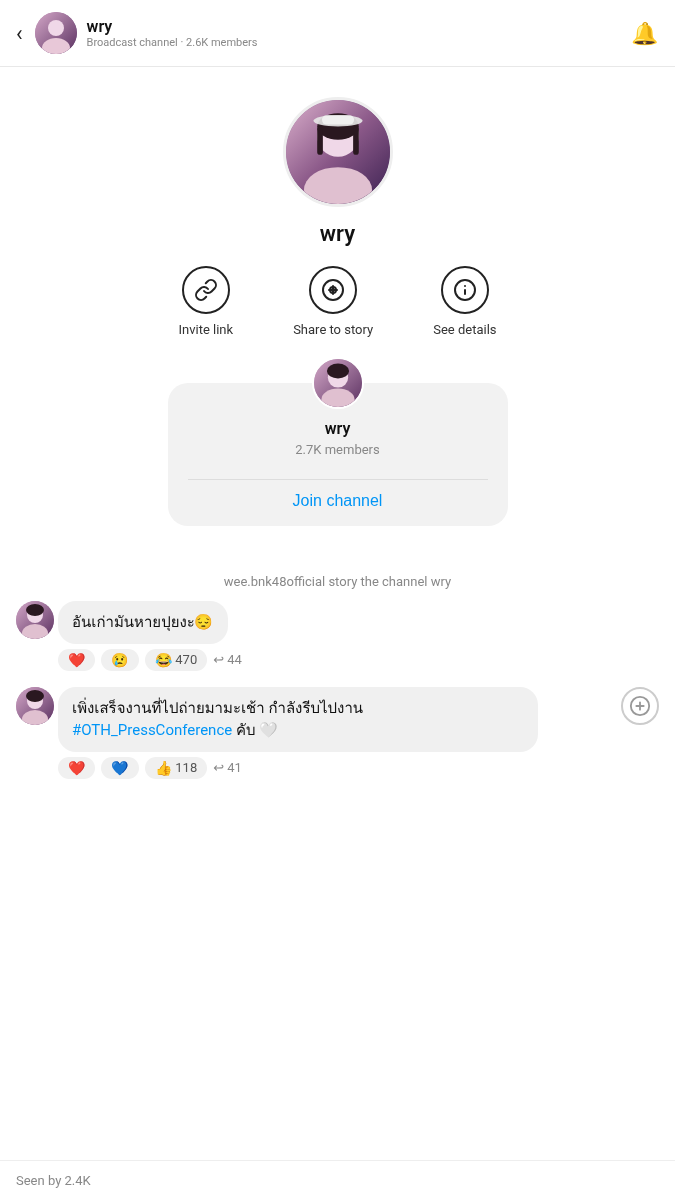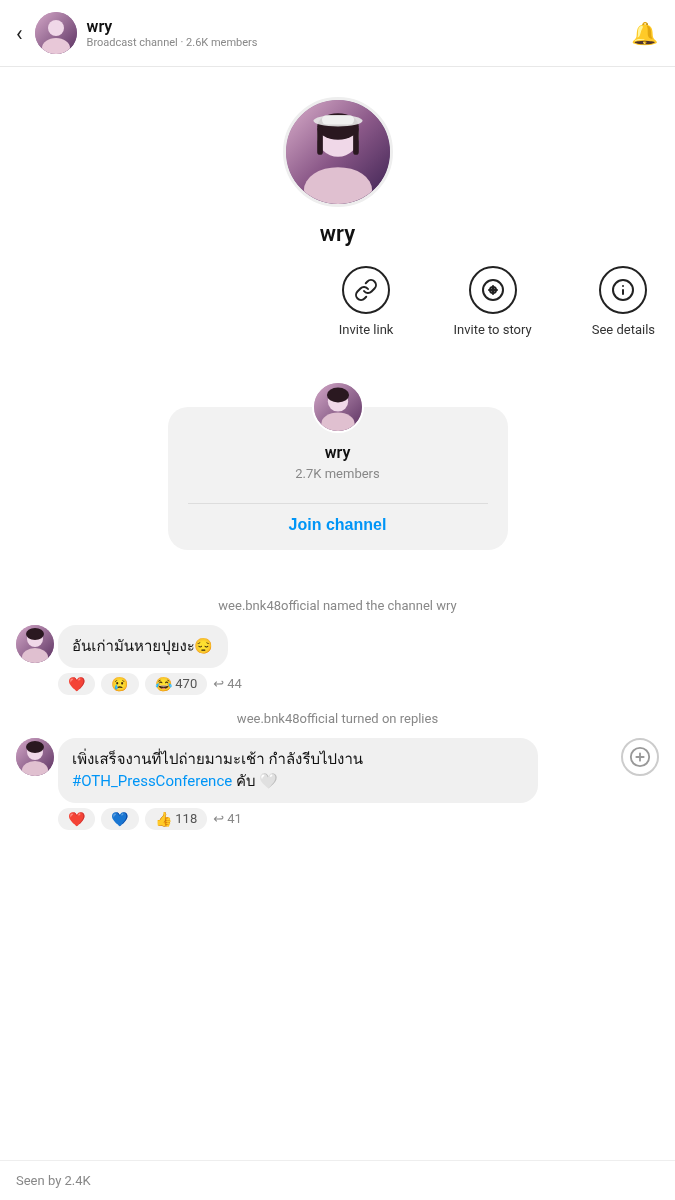--- a/index.html
+++ b/index.html
@@ -81,23 +81,22 @@
     .profile-name {
       font-size: 22px;
       font-weight: 600;
       color: #111;
       margin-bottom: 20px;
     }
 
     
     .action-buttons {
       display: flex;
-      justify-content: flex-end;
+      justify-content: center;
       gap: 60px;
-      margin-bottom: 24px;
       width: 100%;
     }
     .action-btn {
       display: flex;
       flex-direction: column;
       align-items: center;
       gap: 8px;
       cursor: pointer;
     }
     .action-icon-circle {
@@ -163,21 +162,21 @@
     }
     .preview-divider {
       width: 100%;
       height: 1px;
       background: #ddd;
       margin-bottom: 12px;
     }
     .join-btn {
       font-size: 16px;
       color: #0095f6;
-      font-weight: 700;
+      font-weight: 400;
       cursor: pointer;
       background: none;
       border: none;
     }
 
     
     .chat-area {
       padding: 16px 16px 80px;
       background: #fff;
     }
@@ -351,21 +350,21 @@
     </div>
     <div class="action-btn">
       <div class="action-icon-circle">
         <svg class="icon-svg" viewBox="0 0 24 24" fill="none" stroke="#222" stroke-width="2" stroke-linecap="round" stroke-linejoin="round">
           <circle cx="12" cy="12" r="10"></circle>
           <line x1="12" y1="8" x2="12" y2="16"></line>
           <line x1="8" y1="12" x2="16" y2="12"></line>
           <circle cx="12" cy="12" r="3" fill="none"></circle>
         </svg>
       </div>
-      <span class="action-label">Invite to story</span>
+      <span class="action-label">Share to story</span>
     </div>
     <div class="action-btn">
       <div class="action-icon-circle">
         <svg class="icon-svg" viewBox="0 0 24 24" fill="none" stroke="#222" stroke-width="2" stroke-linecap="round" stroke-linejoin="round">
           <circle cx="12" cy="12" r="10"></circle>
           <line x1="12" y1="16" x2="12" y2="12"></line>
           <line x1="12" y1="8" x2="12.01" y2="8"></line>
         </svg>
       </div>
       <span class="action-label">See details</span>
@@ -391,21 +390,21 @@
   <div class="preview-card">
     <div class="preview-name">wry</div>
     <div class="preview-members">2.7K members</div>
     <div class="preview-divider"></div>
     <button class="join-btn">Join channel</button>
   </div>
 </div>
 
 <div class="chat-area">
 
-  <div class="system-message">wee.bnk48official named the channel wry</div>
+  <div class="system-message">wee.bnk48official story the channel wry</div>
 
   <div class="message-row">
     <div class="msg-avatar">
       <svg width="38" height="38" viewBox="0 0 38 38">
         <rect width="38" height="38" rx="19" fill="url(#mg1)"></rect>
         <defs>
           <linearGradient id="mg1" x1="0" y1="0" x2="1" y2="1">
             <stop offset="0%" stop-color="#d4a8c8"></stop>
             <stop offset="100%" stop-color="#5a3060"></stop>
           </linearGradient>
@@ -421,21 +420,20 @@
       </div>
       <div class="msg-reactions">
         <span class="reaction-pill">❤️</span>
         <span class="reaction-pill">😢</span>
         <span class="reaction-pill">😂 <span class="reaction-count">470</span></span>
         <span class="reply-count">↩ <span>44</span></span>
       </div>
     </div>
   </div>
 
-  <div class="system-message">wee.bnk48official turned on replies</div>
 
   <div class="message-row">
     <div class="msg-avatar">
       <svg width="38" height="38" viewBox="0 0 38 38">
         <rect width="38" height="38" rx="19" fill="url(#mg2)"></rect>
         <defs>
           <linearGradient id="mg2" x1="0" y1="0" x2="1" y2="1">
             <stop offset="0%" stop-color="#d4a8c8"></stop>
             <stop offset="100%" stop-color="#5a3060"></stop>
           </linearGradient>

